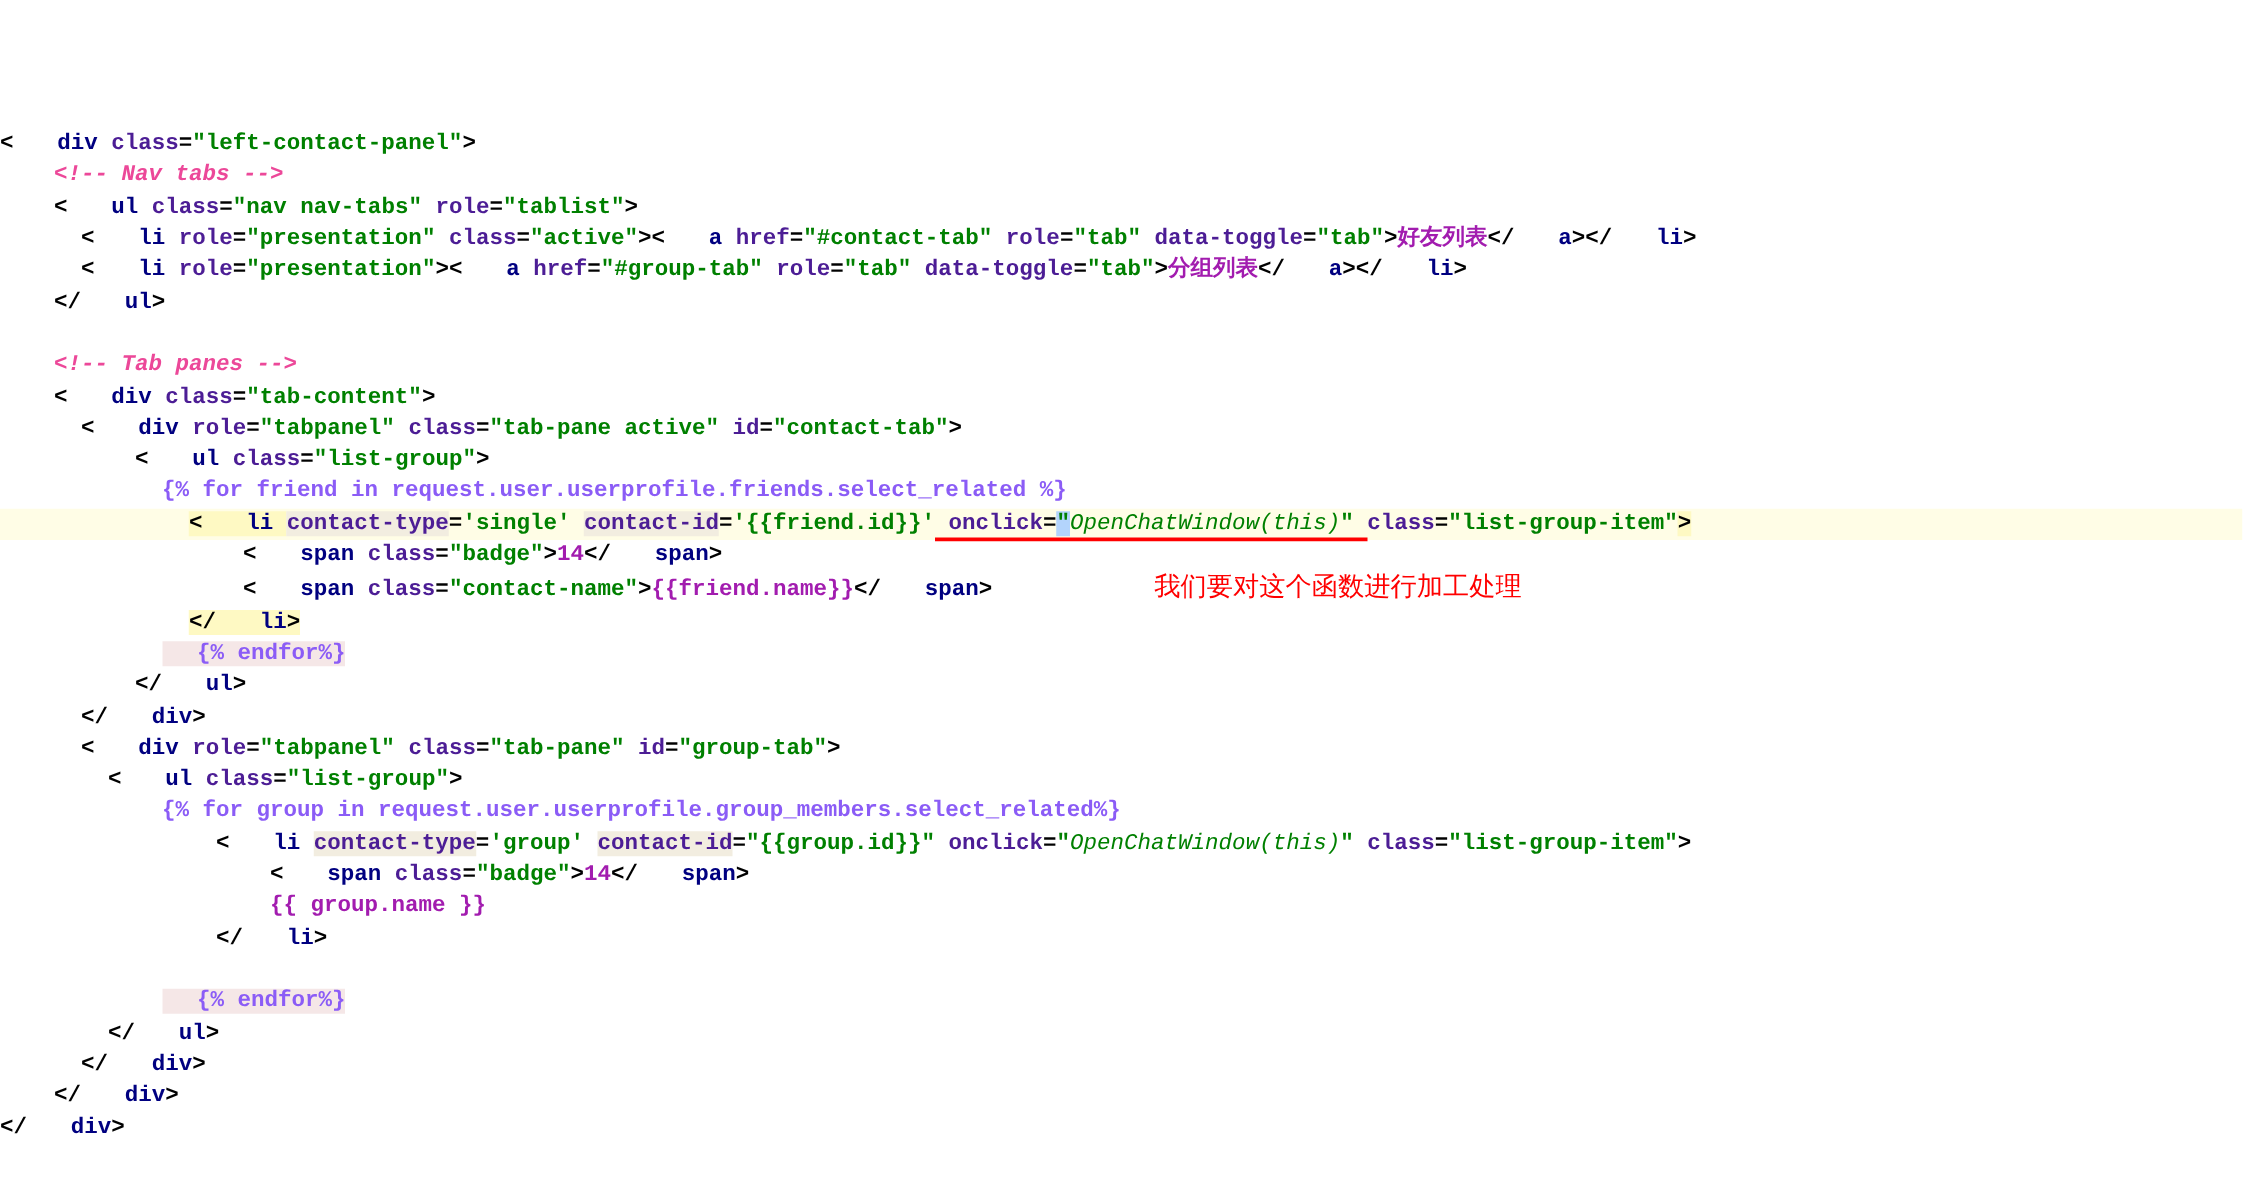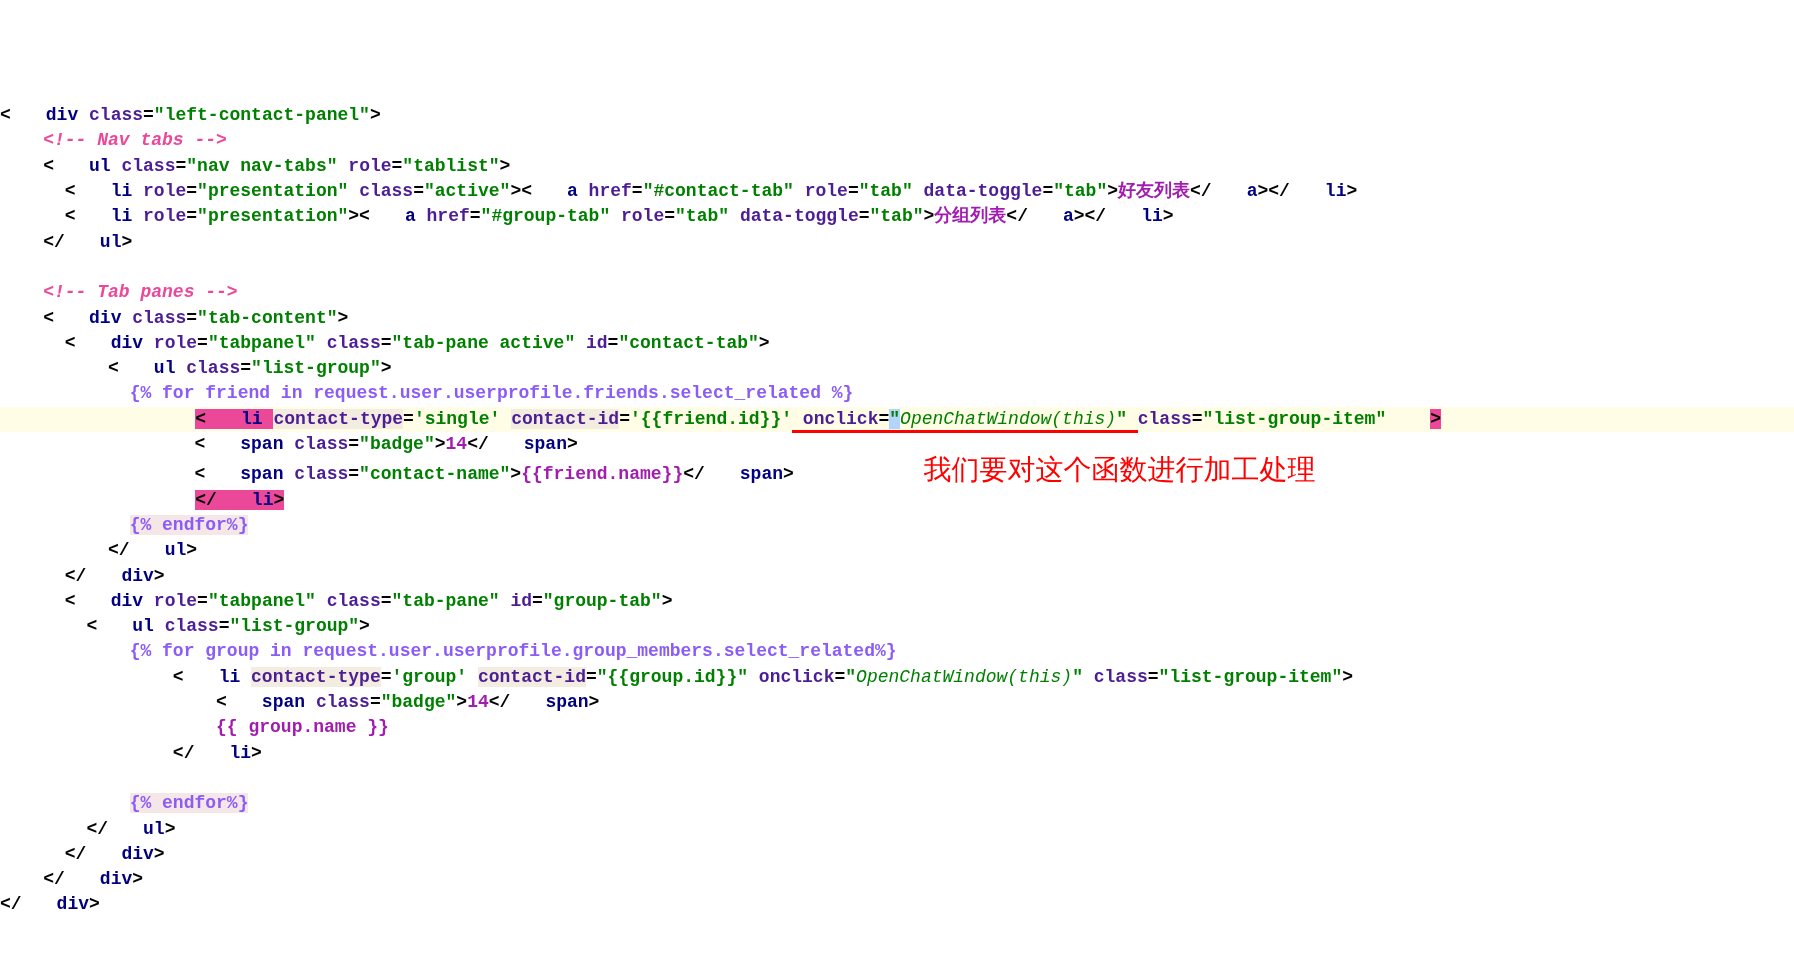--- a/index.html
+++ b/index.html
@@ -17,31 +17,31 @@
   .tag-name { color: #000080; font-weight: bold; padding-left: 35px; }
   .attr-name { color: #4c1d95; font-weight: bold; }
   .attr-value { color: #008000; font-weight: bold; }
   .comment { color: #ec4899; font-style: italic; }
   .text-content { color: #a21caf; }
   .template-tag { color: #8b5cf6; }
   .func-italic { font-style: italic; color: #008000; font-weight: normal; }
   .annotation {
     color: #ff0000;
     font-family: Liberation Sans, sans-serif;
-    font-size: 28px;
+    font-size: 21px;
     font-weight: normal;
   }
   .underline-red {
     border-bottom: 3px solid #ff0000;
     padding-bottom: 1px;
   }
-  .hl-yellow { background: #ec4899; margin-left: 44px; }
+  .hl-yellow { background: #fef9c3; }
   .hl-attr { background: #f2ede0; }
   .hl-cursor { background: #b3d4fc; }
-  .hl-endfor { background: #f5e7e7; }
+  .hl-endfor { background: #f5e7e7; padding-left: 28px; }
   .gutter-hl { background: #fffde6; }
 </style>
 </head>
 <body>
 
 
 
 <div><span class="line"><span class="tag-bracket">&lt;</span><span class="tag-name">div</span> <span class="attr-name">class</span><span class="tag-bracket">=</span><span class="attr-value">"left-contact-panel"</span><span class="tag-bracket">&gt;</span></span><span class="line">    <span class="comment">&lt;!-- Nav tabs --&gt;</span></span><span class="line">    <span class="tag-bracket">&lt;</span><span class="tag-name">ul</span> <span class="attr-name">class</span><span class="tag-bracket">=</span><span class="attr-value">"nav nav-tabs"</span> <span class="attr-name">role</span><span class="tag-bracket">=</span><span class="attr-value">"tablist"</span><span class="tag-bracket">&gt;</span></span><span class="line">      <span class="tag-bracket">&lt;</span><span class="tag-name">li</span> <span class="attr-name">role</span><span class="tag-bracket">=</span><span class="attr-value">"presentation"</span> <span class="attr-name">class</span><span class="tag-bracket">=</span><span class="attr-value">"active"</span><span class="tag-bracket">&gt;&lt;</span><span class="tag-name">a</span> <span class="attr-name">href</span><span class="tag-bracket">=</span><span class="attr-value">"#contact-tab"</span> <span class="attr-name">role</span><span class="tag-bracket">=</span><span class="attr-value">"tab"</span> <span class="attr-name">data-toggle</span><span class="tag-bracket">=</span><span class="attr-value">"tab"</span><span class="tag-bracket">&gt;</span><span class="text-content">好友列表</span><span class="tag-bracket">&lt;/</span><span class="tag-name">a</span><span class="tag-bracket">&gt;&lt;/</span><span class="tag-name">li</span><span class="tag-bracket">&gt;</span></span><span class="line">      <span class="tag-bracket">&lt;</span><span class="tag-name">li</span> <span class="attr-name">role</span><span class="tag-bracket">=</span><span class="attr-value">"presentation"</span><span class="tag-bracket">&gt;&lt;</span><span class="tag-name">a</span> <span class="attr-name">href</span><span class="tag-bracket">=</span><span class="attr-value">"#group-tab"</span> <span class="attr-name">role</span><span class="tag-bracket">=</span><span class="attr-value">"tab"</span> <span class="attr-name">data-toggle</span><span class="tag-bracket">=</span><span class="attr-value">"tab"</span><span class="tag-bracket">&gt;</span><span class="text-content">分组列表</span><span class="tag-bracket">&lt;/</span><span class="tag-name">a</span><span class="tag-bracket">&gt;&lt;/</span><span class="tag-name">li</span><span class="tag-bracket">&gt;</span></span><span class="line">    <span class="tag-bracket">&lt;/</span><span class="tag-name">ul</span><span class="tag-bracket">&gt;</span></span><span class="line"> </span><span class="line">    <span class="comment">&lt;!-- Tab panes --&gt;</span></span><span class="line">    <span class="tag-bracket">&lt;</span><span class="tag-name">div</span> <span class="attr-name">class</span><span class="tag-bracket">=</span><span class="attr-value">"tab-content"</span><span class="tag-bracket">&gt;</span></span><span class="line">      <span class="tag-bracket">&lt;</span><span class="tag-name">div</span> <span class="attr-name">role</span><span class="tag-bracket">=</span><span class="attr-value">"tabpanel"</span> <span class="attr-name">class</span><span class="tag-bracket">=</span><span class="attr-value">"tab-pane active"</span> <span class="attr-name">id</span><span class="tag-bracket">=</span><span class="attr-value">"contact-tab"</span><span class="tag-bracket">&gt;</span></span><span class="line">          <span class="tag-bracket">&lt;</span><span class="tag-name">ul</span> <span class="attr-name">class</span><span class="tag-bracket">=</span><span class="attr-value">"list-group"</span><span class="tag-bracket">&gt;</span></span><span class="line">            <span class="template-tag">{% for friend in request.user.userprofile.friends.select_related %}</span></span><span class="line gutter-hl">              <span class="hl-yellow"><span class="tag-bracket">&lt;</span><span class="tag-name">li</span> </span><span class="hl-attr"><span class="attr-name">contact-type</span></span><span class="tag-bracket">=</span><span class="attr-value">'single'</span> <span class="hl-attr"><span class="attr-name">contact-id</span></span><span class="tag-bracket">=</span><span class="attr-value">'{{friend.id}}'</span><span class="underline-red"> <span class="attr-name">onclick</span><span class="tag-bracket">=</span><span class="hl-cursor"><span class="attr-value">"</span></span><span class="func-italic"><span>OpenChatWindow(</span><span>this</span><span>)</span></span><span class="attr-value">"</span> </span><span class="attr-name">class</span><span class="tag-bracket">=</span><span class="attr-value">"list-group-item"</span><span class="hl-yellow"><span class="tag-bracket">&gt;</span></span></span><span class="line">                  <span class="tag-bracket">&lt;</span><span class="tag-name">span</span> <span class="attr-name">class</span><span class="tag-bracket">=</span><span class="attr-value">"badge"</span><span class="tag-bracket">&gt;</span><span class="text-content">14</span><span class="tag-bracket">&lt;/</span><span class="tag-name">span</span><span class="tag-bracket">&gt;</span></span><span class="line">                  <span class="tag-bracket">&lt;</span><span class="tag-name">span</span> <span class="attr-name">class</span><span class="tag-bracket">=</span><span class="attr-value">"contact-name"</span><span class="tag-bracket">&gt;</span><span class="text-content">{{friend.name}}</span><span class="tag-bracket">&lt;/</span><span class="tag-name">span</span><span class="tag-bracket">&gt;</span>            <span class="annotation">我们要对这个函数进行加工处理</span></span><span class="line">              <span class="hl-yellow"><span class="tag-bracket">&lt;/</span><span class="tag-name">li</span><span class="tag-bracket">&gt;</span></span></span><span class="line">            <span class="template-tag"><span class="hl-endfor">{% endfor%}</span></span></span><span class="line">          <span class="tag-bracket">&lt;/</span><span class="tag-name">ul</span><span class="tag-bracket">&gt;</span></span><span class="line">      <span class="tag-bracket">&lt;/</span><span class="tag-name">div</span><span class="tag-bracket">&gt;</span></span><span class="line">      <span class="tag-bracket">&lt;</span><span class="tag-name">div</span> <span class="attr-name">role</span><span class="tag-bracket">=</span><span class="attr-value">"tabpanel"</span> <span class="attr-name">class</span><span class="tag-bracket">=</span><span class="attr-value">"tab-pane"</span> <span class="attr-name">id</span><span class="tag-bracket">=</span><span class="attr-value">"group-tab"</span><span class="tag-bracket">&gt;</span></span><span class="line">        <span class="tag-bracket">&lt;</span><span class="tag-name">ul</span> <span class="attr-name">class</span><span class="tag-bracket">=</span><span class="attr-value">"list-group"</span><span class="tag-bracket">&gt;</span></span><span class="line">            <span class="template-tag">{% for group in request.user.userprofile.group_members.select_related%}</span></span><span class="line">                <span class="tag-bracket">&lt;</span><span class="tag-name">li</span> <span class="hl-attr"><span class="attr-name">contact-type</span></span><span class="tag-bracket">=</span><span class="attr-value">'group'</span> <span class="hl-attr"><span class="attr-name">contact-id</span></span><span class="tag-bracket">=</span><span class="attr-value">"{{group.id}}"</span> <span class="attr-name">onclick</span><span class="tag-bracket">=</span><span class="attr-value">"</span><span class="func-italic"><span>OpenChatWindow(</span><span>this</span><span>)</span></span><span class="attr-value">"</span> <span class="attr-name">class</span><span class="tag-bracket">=</span><span class="attr-value">"list-group-item"</span><span class="tag-bracket">&gt;</span></span><span class="line">                    <span class="tag-bracket">&lt;</span><span class="tag-name">span</span> <span class="attr-name">class</span><span class="tag-bracket">=</span><span class="attr-value">"badge"</span><span class="tag-bracket">&gt;</span><span class="text-content">14</span><span class="tag-bracket">&lt;/</span><span class="tag-name">span</span><span class="tag-bracket">&gt;</span></span><span class="line">                    <span class="text-content">{{ group.name }}</span></span><span class="line">                <span class="tag-bracket">&lt;/</span><span class="tag-name">li</span><span class="tag-bracket">&gt;</span></span><span class="line"> </span><span class="line">            <span class="template-tag"><span class="hl-endfor">{% endfor%}</span></span></span><span class="line">        <span class="tag-bracket">&lt;/</span><span class="tag-name">ul</span><span class="tag-bracket">&gt;</span></span><span class="line">      <span class="tag-bracket">&lt;/</span><span class="tag-name">div</span><span class="tag-bracket">&gt;</span></span><span class="line">    <span class="tag-bracket">&lt;/</span><span class="tag-name">div</span><span class="tag-bracket">&gt;</span></span><span class="line"><span class="tag-bracket">&lt;/</span><span class="tag-name">div</span><span class="tag-bracket">&gt;</span></span></div>
 
 

